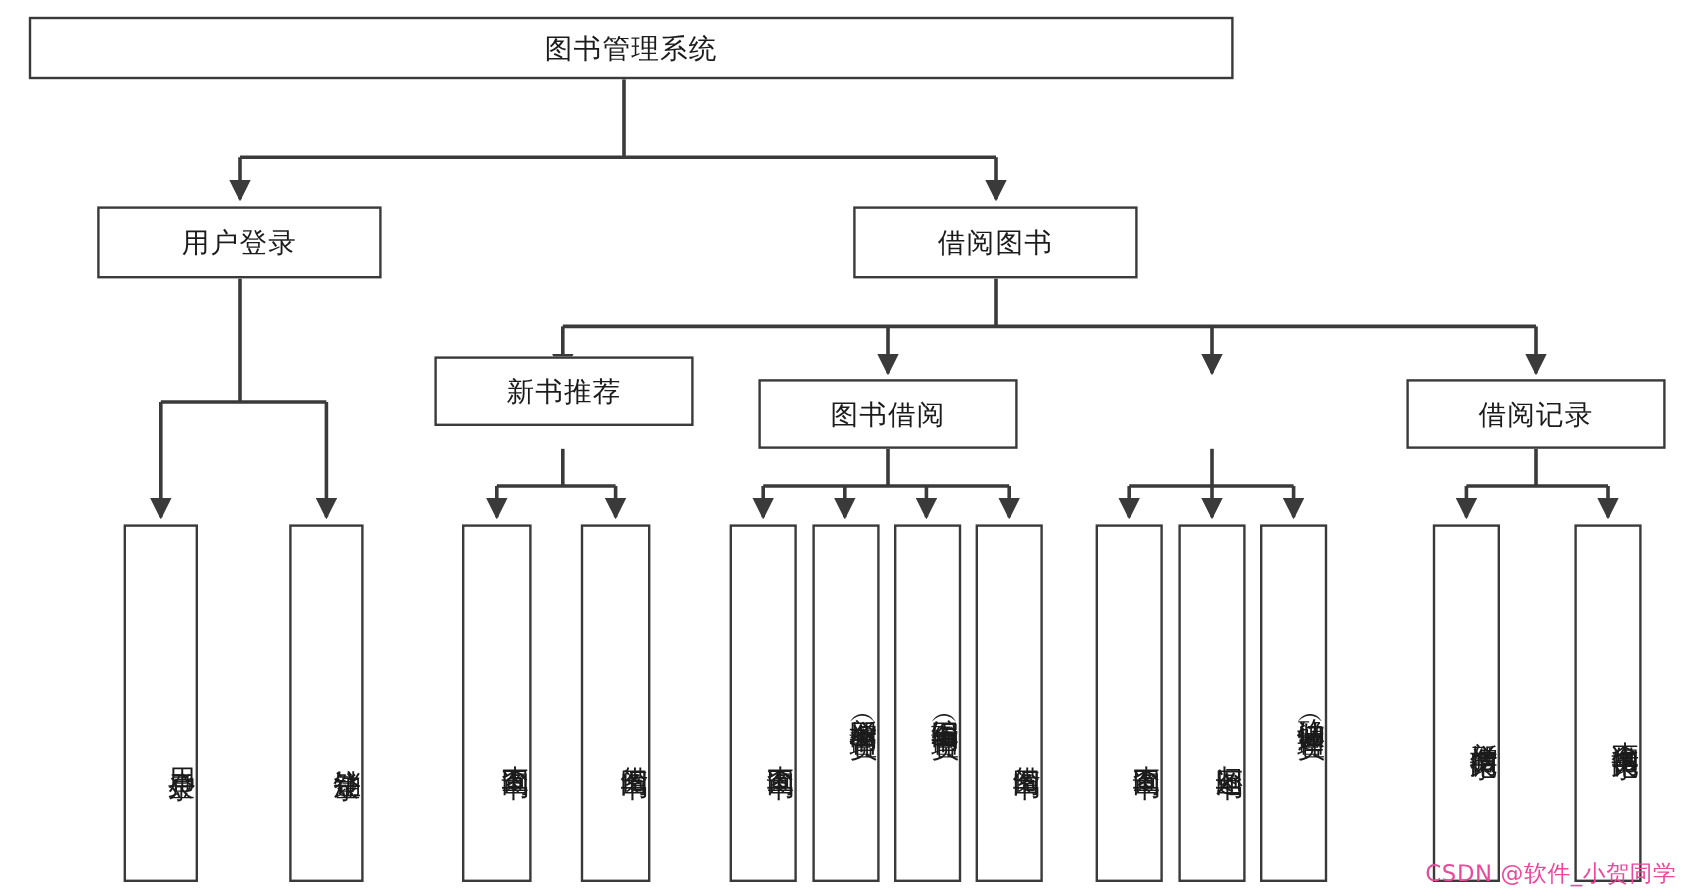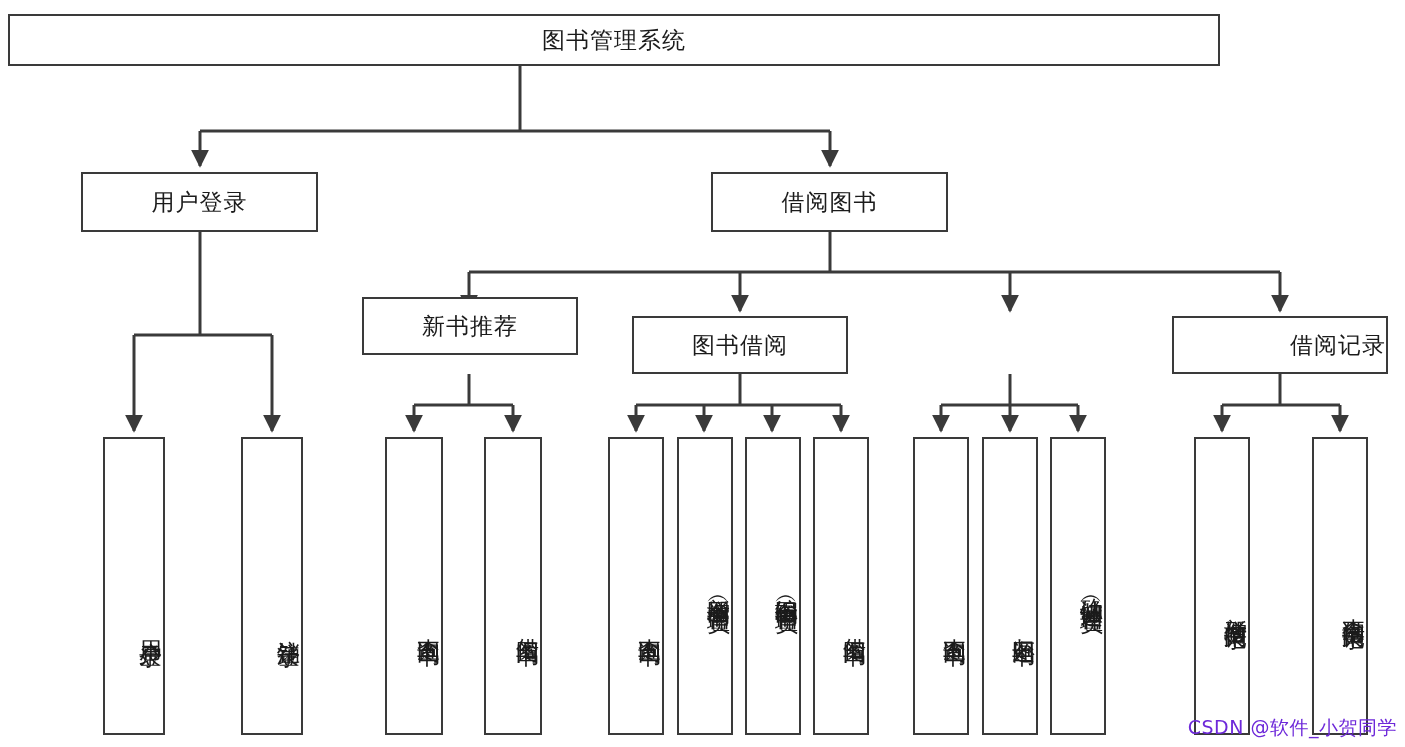--- a/index.html
+++ b/index.html
@@ -20,21 +20,21 @@
   .node.root-node{font-size:23px;letter-spacing:1px;}
   .node.v-node{
     writing-mode:vertical-rl;text-orientation:upright;
     font-size:23px;line-height:1.12;letter-spacing:2px;
     align-items:flex-start;justify-content:center;
     padding-top:6px;
   }
   .node.v-node > span{display:block;white-space:normal;text-align:center;}
   .watermark{
     position:absolute;right:8px;bottom:6px;
-    font-size:19px;color:#6d28d9;letter-spacing:.5px;
+    font-size:19px;color:#ec4899;letter-spacing:.5px;
     white-space:nowrap;pointer-events:none;
   }
 </style>
 </head>
 <body>
 
 <div id="diagram-root">
 
   <svg id="wires" viewBox="0 0 1405 747" xmlns="http://www.w3.org/2000/svg">
     <defs>
@@ -79,38 +79,38 @@
       <path d="M 1010 405 L 1010 431" marker-end="url(#arrow)"></path>
       <path d="M 1078 405 L 1078 431" marker-end="url(#arrow)"></path>
 
       <path d="M 1280 374 L 1280 405"></path>
       <path d="M 1222 405 L 1340 405"></path>
       <path d="M 1222 405 L 1222 431" marker-end="url(#arrow)"></path>
       <path d="M 1340 405 L 1340 431" marker-end="url(#arrow)"></path>
     </g>
   </svg>
 
-  <div class="node root-node" style="left:8px;top:14px;width:1212px;height:52px;justify-content:center;">
+  <div class="node root-node" style="left:24px;top:14px;width:1004px;height:52px;justify-content:center;">
     <span>图书管理系统</span>
   </div>
 
   <div class="node h-node" style="left:81px;top:172px;width:237px;height:60px;">
     <span>用户登录</span>
   </div>
   <div class="node h-node" style="left:711px;top:172px;width:237px;height:60px;">
     <span>借阅图书</span>
   </div>
 
   <div class="node h-node" style="left:362px;top:297px;width:216px;height:58px;">
     <span>新书推荐</span>
   </div>
   <div class="node h-node" style="left:632px;top:316px;width:216px;height:58px;text-align:right;">
     <span>图书借阅</span>
   </div>
-  <div class="node h-node" style="left:1172px;top:316px;width:216px;height:58px;justify-content:flex-end;">
+  <div class="node h-node" style="left:1172px;top:316px;width:216px;height:58px;">
     <span>借阅记录</span>
   </div>
 
   <div class="node v-node" style="left:103px;top:437px;width:62px;height:298px;padding-top:80px;">
     <span>用户登录</span>
   </div>
   <div class="node v-node" style="left:241px;top:437px;width:62px;height:298px;padding-top:80px;">
     <span>注销登录</span>
   </div>
 

